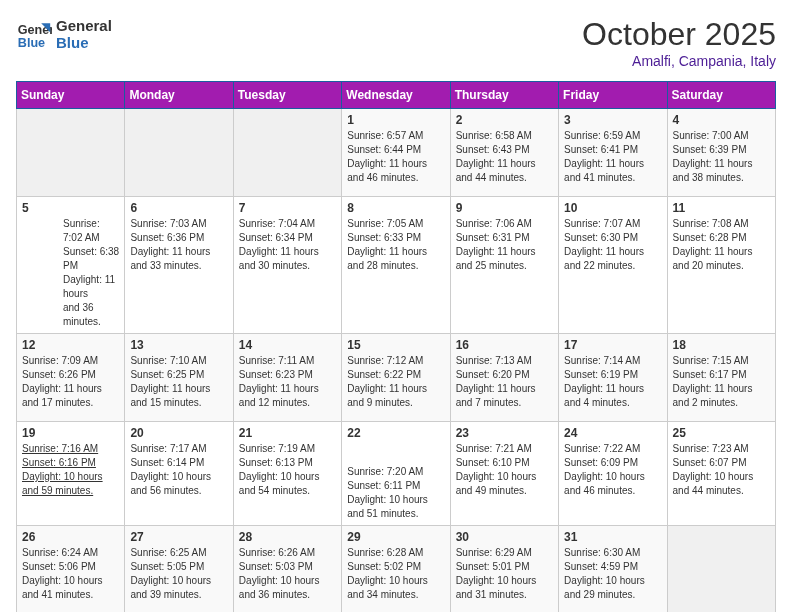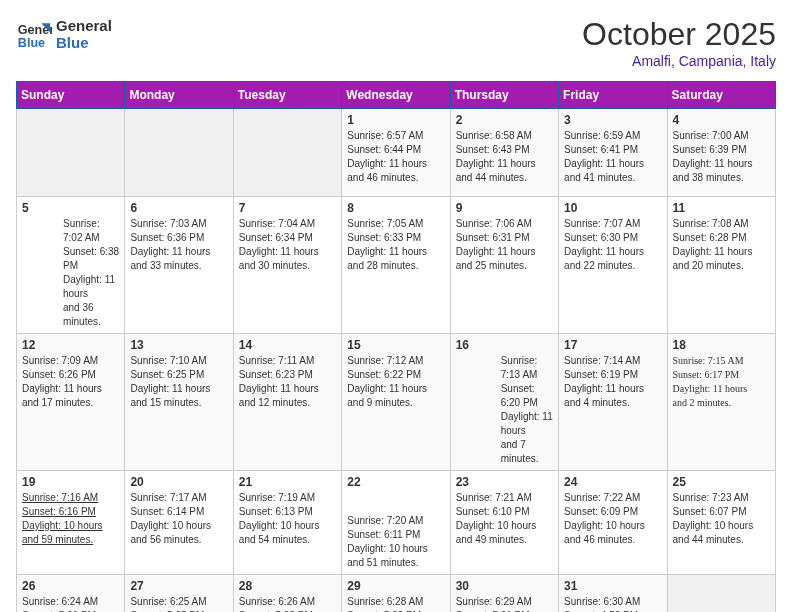--- a/index.html
+++ b/index.html
@@ -219,35 +219,35 @@
         </td>
         <td>
           <div class="day-number">15</div>
           <div class="day-info" style="white-space: pre-line;">Sunrise: 7:12 AM
 Sunset: 6:22 PM
 Daylight: 11 hours
 and 9 minutes.</div>
         </td>
         <td>
           <div class="day-number">16</div>
-          <div class="day-info" style="white-space: pre-line; margin-left: 45px;">Sunrise: 7:13 AM
+          <div class="day-info" style="white-space: pre-line;">Sunrise: 7:13 AM
 Sunset: 6:20 PM
 Daylight: 11 hours
 and 7 minutes.</div>
         </td>
         <td>
           <div class="day-number">17</div>
           <div class="day-info" style="white-space: pre-line;">Sunrise: 7:14 AM
 Sunset: 6:19 PM
 Daylight: 11 hours
 and 4 minutes.</div>
         </td>
         <td>
           <div class="day-number">18</div>
-          <div class="day-info" style="white-space: pre-line; font-family: Liberation Serif, serif;">Sunrise: 7:15 AM
+          <div class="day-info" style="white-space: pre-line;">Sunrise: 7:15 AM
 Sunset: 6:17 PM
 Daylight: 11 hours
 and 2 minutes.</div>
         </td>
       </tr>
       <tr>
         <td>
           <div class="day-number">19</div>
           <div class="day-info" style="white-space: pre-line; text-decoration: underline;">Sunrise: 7:16 AM
 Sunset: 6:16 PM

